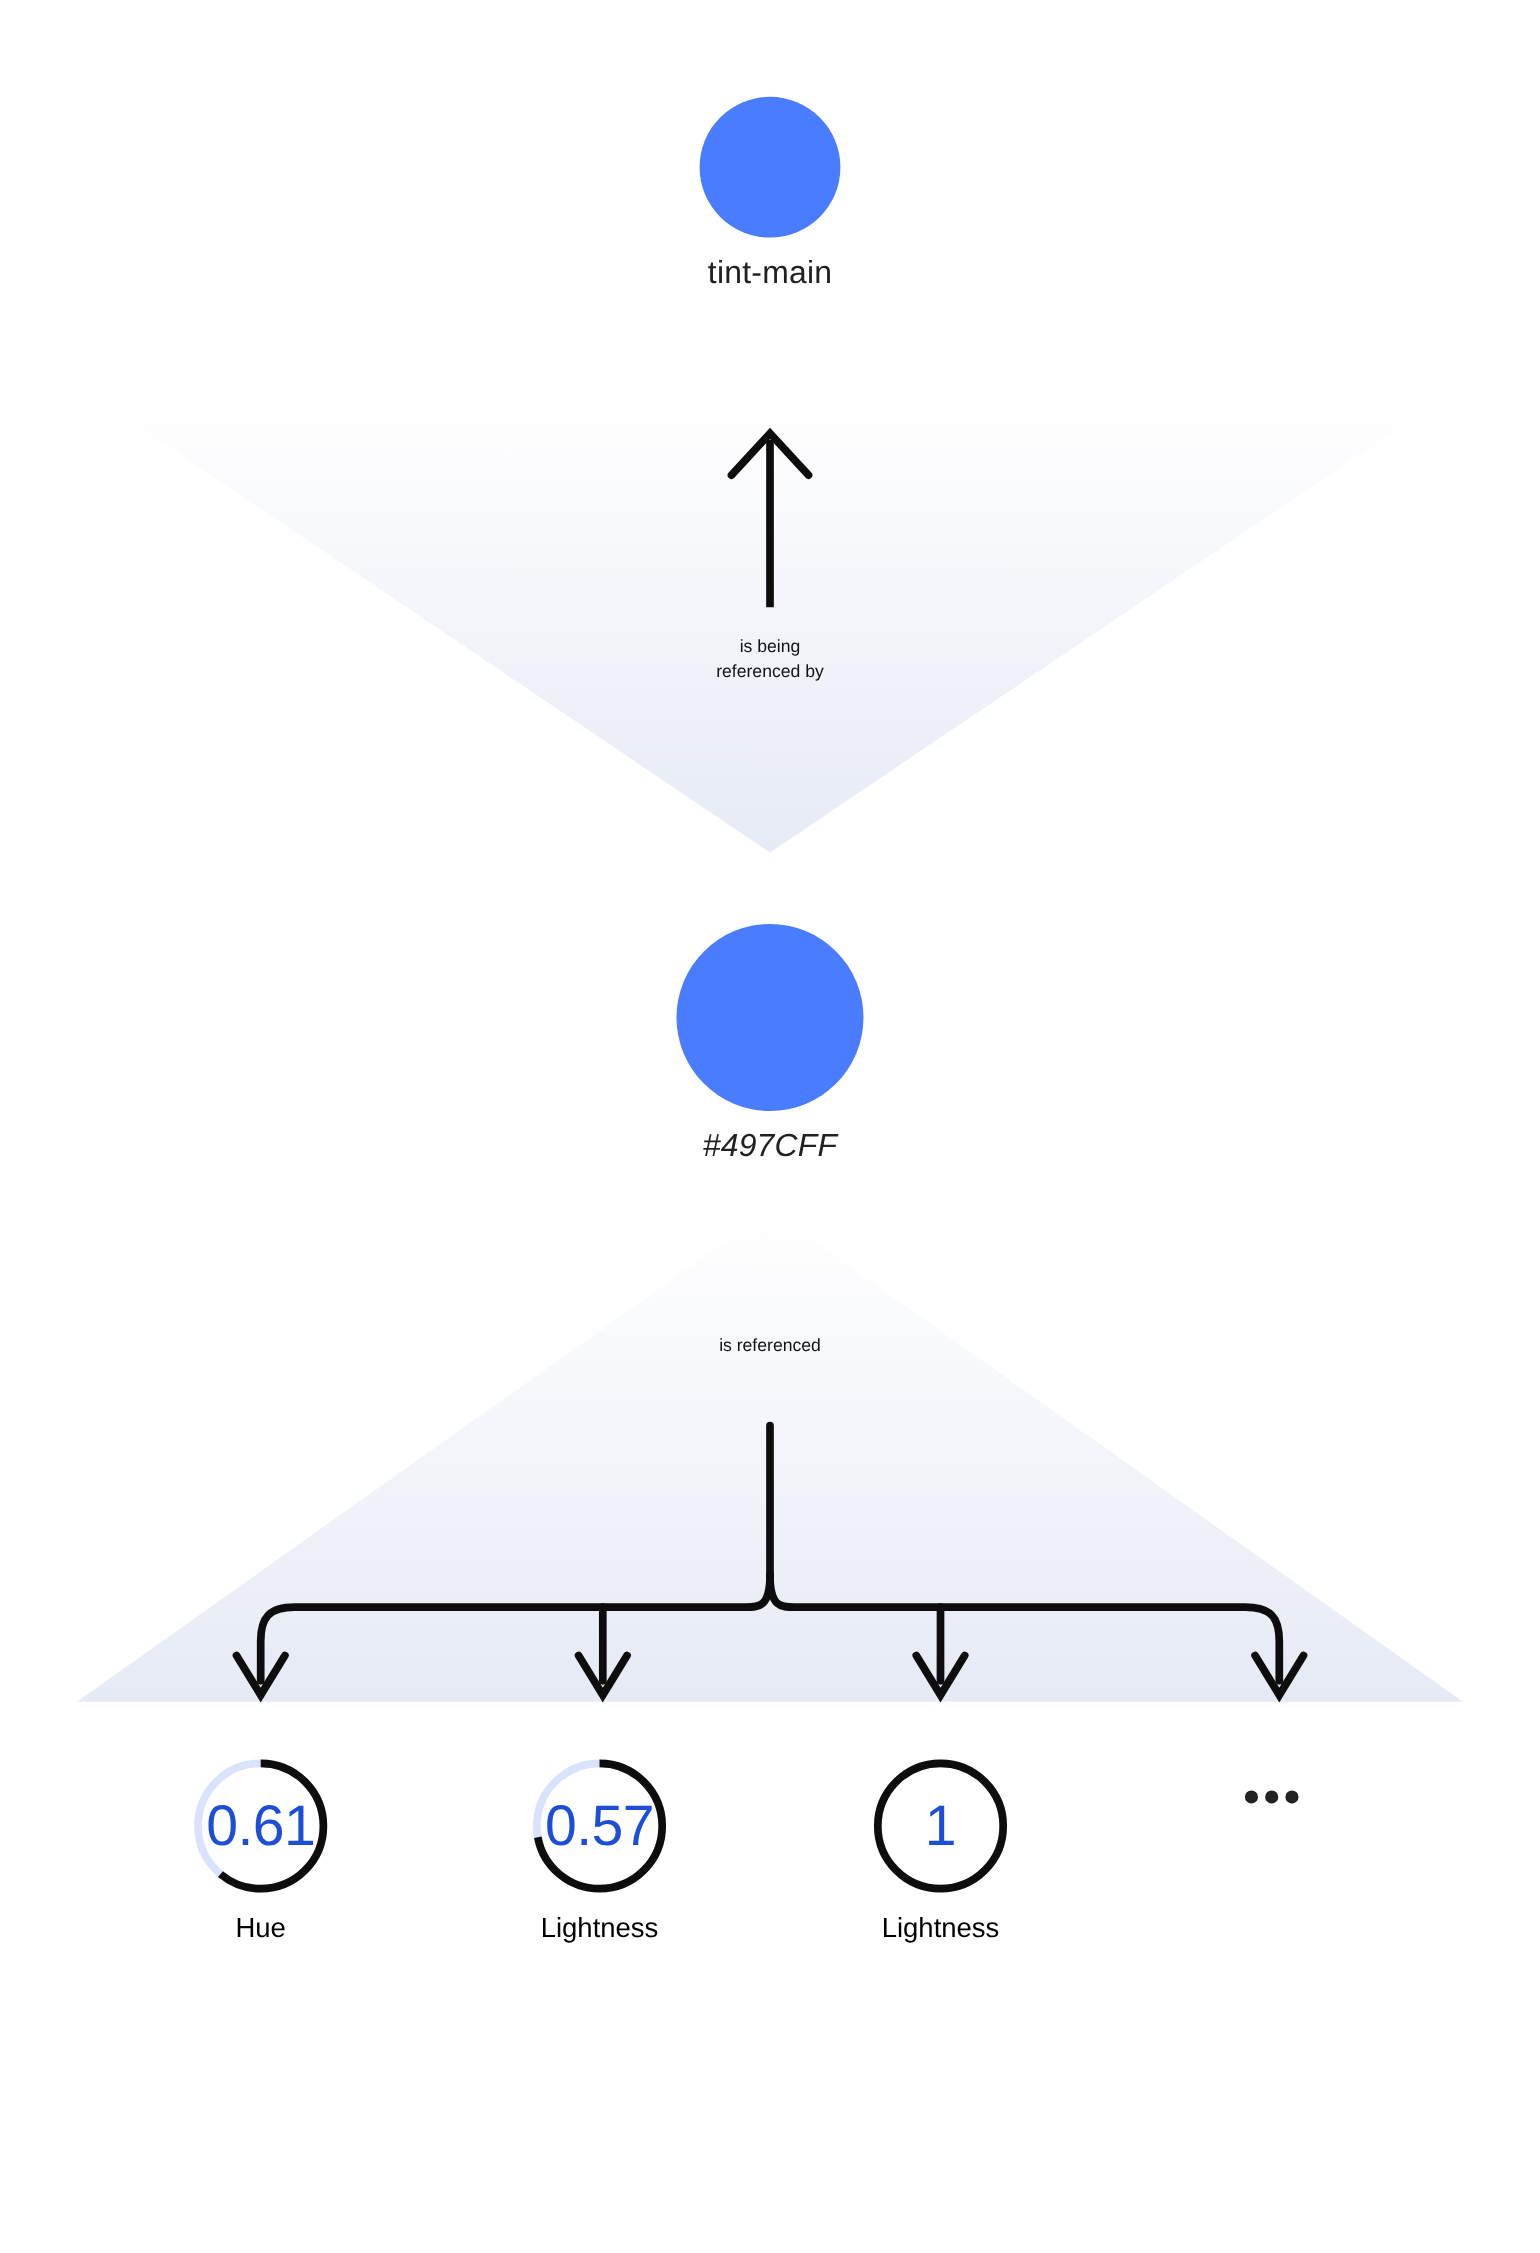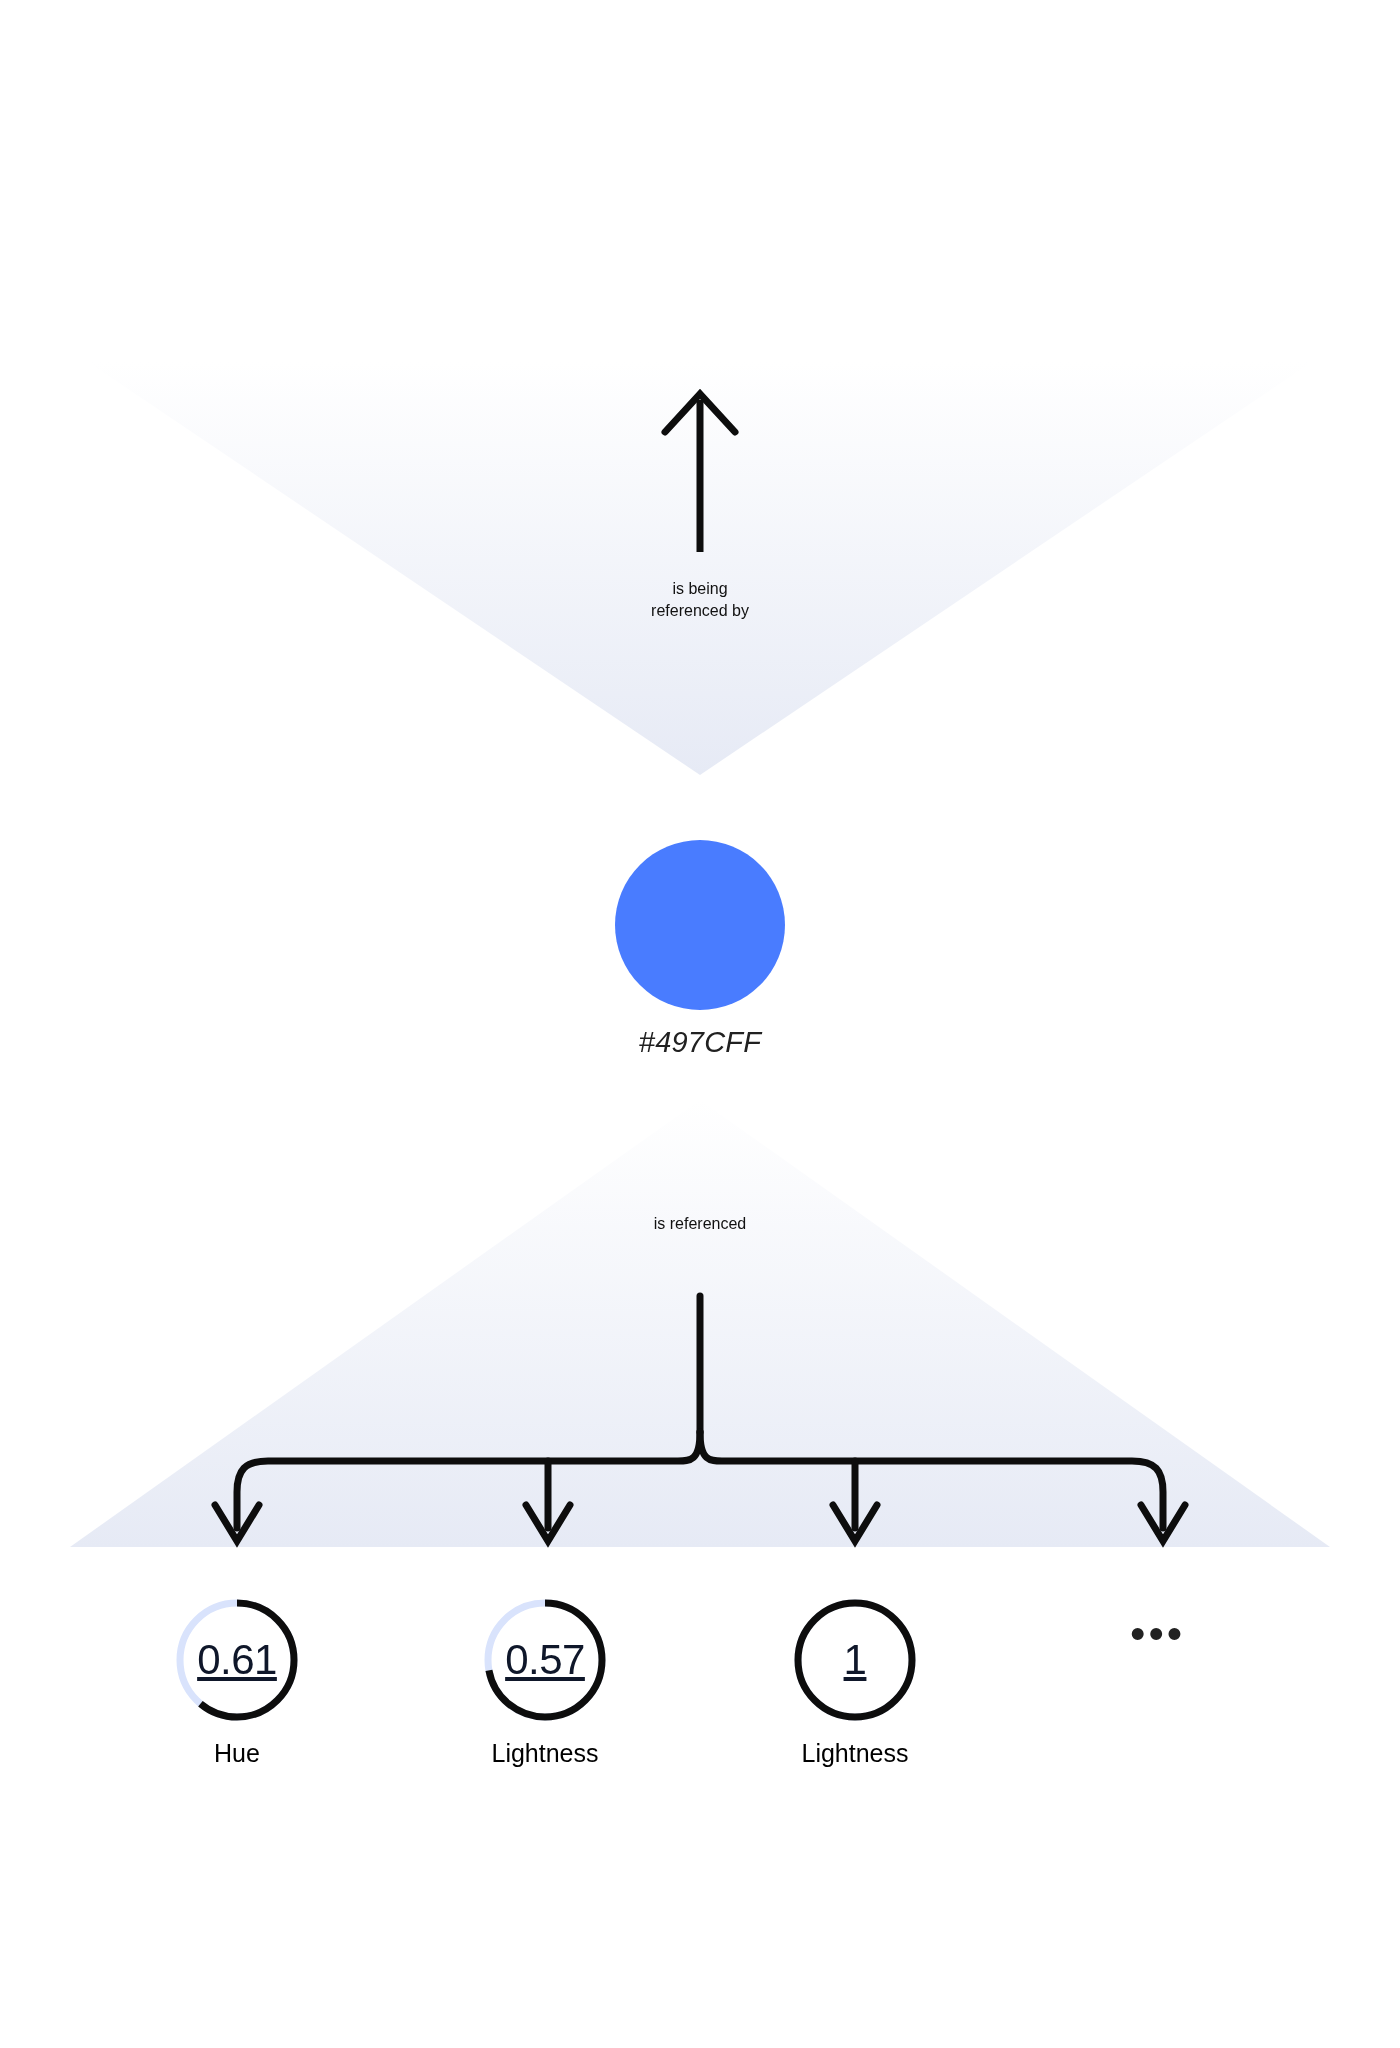--- a/index.html
+++ b/index.html
@@ -72,24 +72,23 @@
   }
   .gauge-value {
     position: absolute;
     left: 0;
     top: 0;
     width: 126px;
     height: 126px;
     display: flex;
     align-items: center;
     justify-content: center;
-    font-size: 42px;
-    color: #0f172a;
+    font-size: 52px;
+    color: #1d4ed8;
     letter-spacing: -0.5px;
-    text-decoration: underline;
   }
   .gauge-label {
     margin-top: 16px;
     font-size: 25px;
     color: #000000;
     white-space: nowrap;
   }
 
   
   .ellipsis-node {
@@ -141,20 +140,24 @@
 
       <path d="M855,1461 C855,1478 855,1494 855,1528"></path>
 
       <polyline points="215,1505 237,1541 259,1505"></polyline>
       <polyline points="526,1505 548,1541 570,1505"></polyline>
       <polyline points="833,1505 855,1541 877,1505"></polyline>
       <polyline points="1141,1505 1163,1541 1185,1505"></polyline>
     </g>
   </svg>
 
+  <div class="swatch-node" style="left:565px; top:88px; width:270px;">
+    <div class="swatch-dot" style="width:128px; height:128px; background:#497CFF;"></div>
+    <div class="swatch-label">tint-main</div>
+  </div>
 
   <div class="relation-caption" style="left:400px; top:578px; width:600px;">is being
 referenced by</div>
 
   <div class="swatch-node" style="left:565px; top:840px; width:270px;font-style:italic;">
     <div class="swatch-dot" style="width:170px; height:170px; background:#497CFF;"></div>
     <div class="swatch-label">#497CFF</div>
   </div>
 
   <div class="relation-caption" style="left:400px; top:1213px; width:600px;">is referenced</div>

